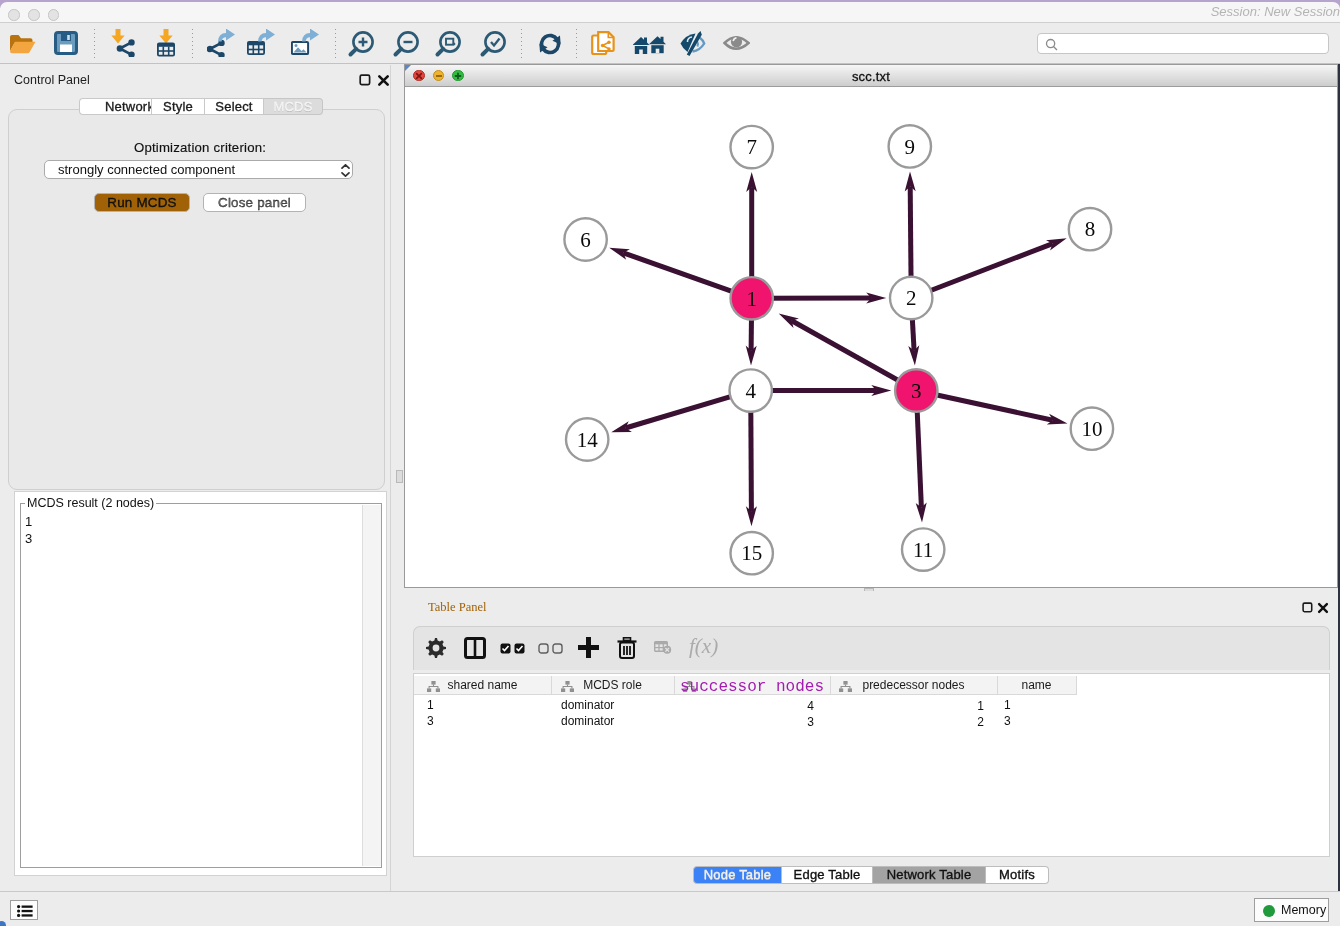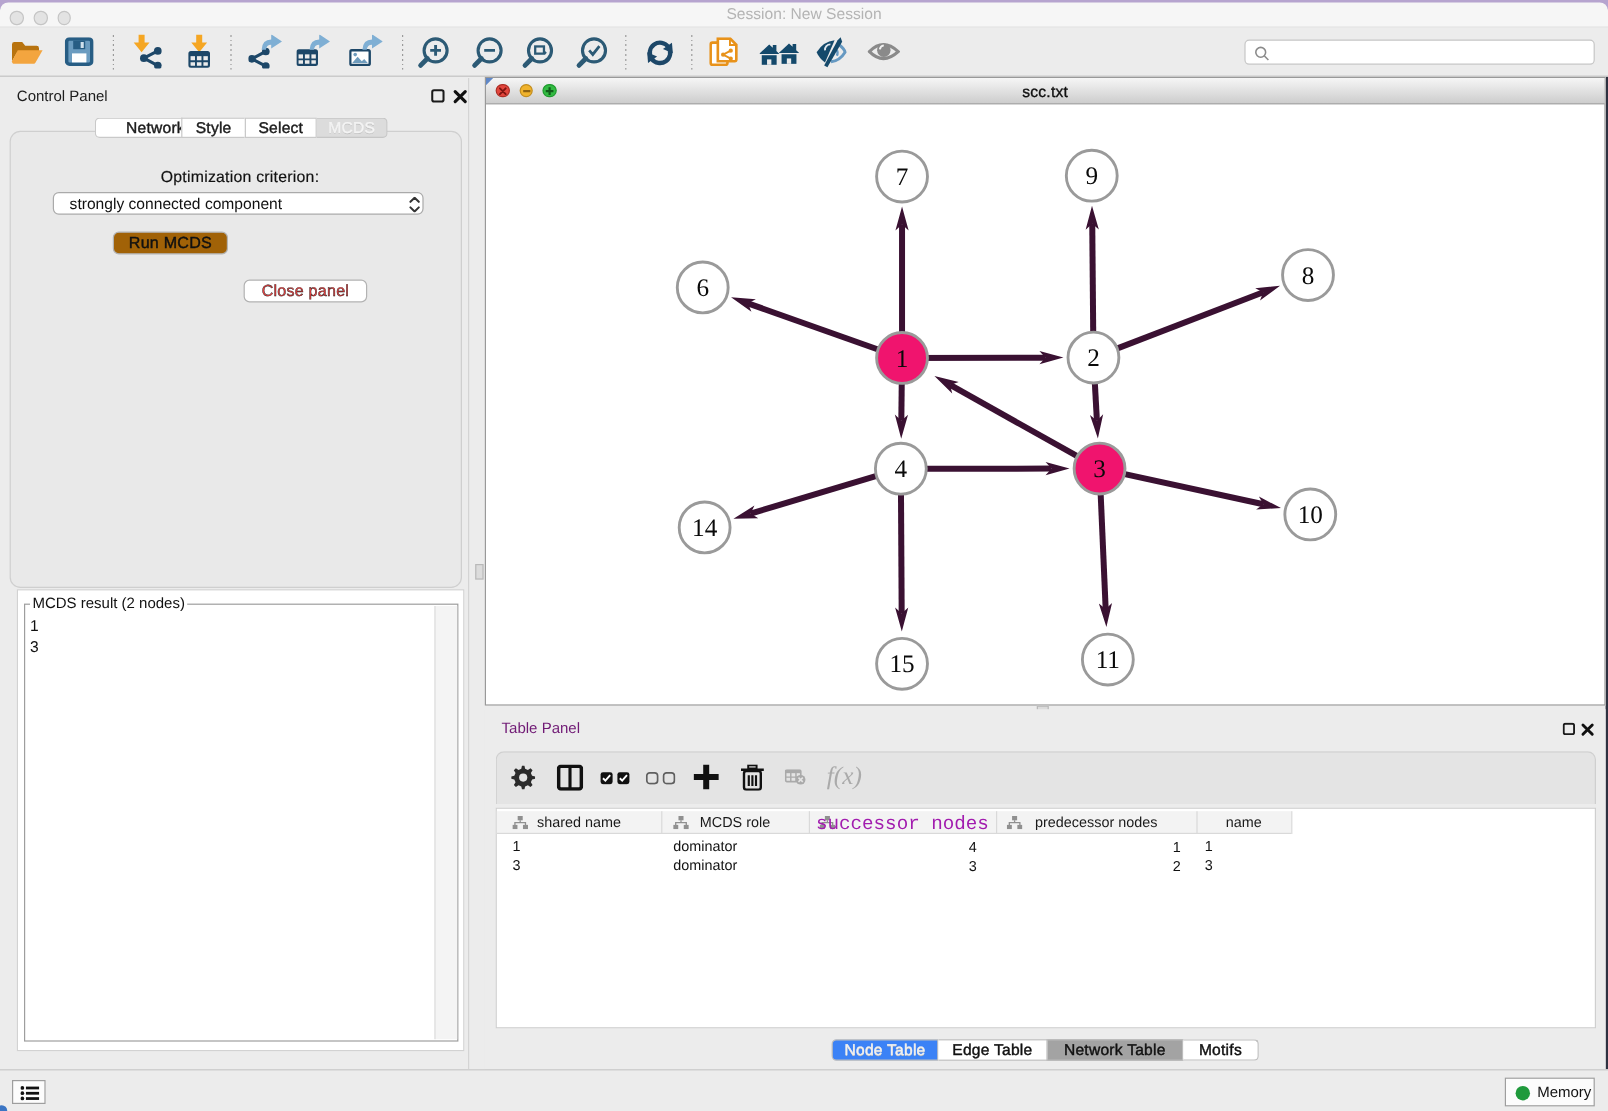--- a/index.html
+++ b/index.html
@@ -8,21 +8,21 @@
 </style></head><body>
 <div id="root">
 
 <div class="abs" style="left:0;top:0;width:1340px;height:8px;background:#b6a4cf;"></div>
 <div class="abs" style="left:1338px;top:62px;width:2px;height:864px;background:#2e3140;"></div>
 
 <div class="abs" style="left:0;top:2px;width:1340px;height:21px;background:#f6f6f6;border-bottom:1px solid #cfcfcf;border-radius:7px 7px 0 0;">
   <div class="abs" style="left:8.3px;top:7.3px;width:11.4px;height:11.4px;border-radius:50%;background:#e3e3e3;border:1px solid #c5c5c5;"></div>
   <div class="abs" style="left:28.3px;top:7.3px;width:11.4px;height:11.4px;border-radius:50%;background:#e3e3e3;border:1px solid #c5c5c5;"></div>
   <div class="abs" style="left:47.8px;top:7.3px;width:11.4px;height:11.4px;border-radius:50%;background:#e3e3e3;border:1px solid #c5c5c5;"></div>
-  <div class="abs" style="left:0;top:2px;width:100%;text-align:center;font-size:13px;color:#b4b4b4;">Session: New Session</div>
+  <div class="abs" style="left:0;top:2px;width:100%;text-align:right;font-size:13px;color:#b4b4b4;font-style:italic;">Session: New Session</div>
 </div>
 
 <div class="abs" id="toolbar" style="left:0;top:23px;width:1340px;height:41px;background:#ececec;border-bottom:1px solid #c2c2c2;">
   <svg class="abs" style="left:8px;top:10px" width="28" height="22" viewBox="0 0 28 22">
         <path d="M2 18 L2 4 Q2 2 4 2 L10.5 2 L13 5.2 L22.5 5.2 Q24.5 5.2 24.5 7.2 L24.5 11 L6 11 Z" fill="#b8730f"></path>
         <path d="M2 18 L6.8 8.8 L27.5 8.8 L21.5 19.2 Q20.9 20.2 19.4 20.2 L4 20.2 Q2 20.2 2 18 Z" fill="#f3a53f"></path>
       </svg>
   <svg class="abs" style="left:54px;top:8px" width="24" height="24" viewBox="0 0 24 24">
         <rect x="1.5" y="1.5" width="21" height="21" rx="2.5" fill="#6b9cc0" stroke="#275d84" stroke-width="3"></rect>
         <rect x="7" y="3" width="10" height="7" fill="#275d84"></rect>
@@ -181,21 +181,21 @@
   <div class="abs" style="left:8px;top:44px;width:377px;height:381px;background:#e9e9e9;border:1px solid #cfcfcf;border-radius:9px;"></div>
   <div class="abs" style="left:0;top:74.5px;width:400px;text-align:center;font-size:13.2px;color:#111;letter-spacing:0.2px;-webkit-text-stroke:0.15px #111;">Optimization criterion:</div>
   <div class="abs" style="left:44px;top:95px;width:309px;height:19px;background:#fff;border:1px solid #aaa;border-radius:5px;">
     <div class="abs" style="left:13px;top:1px;font-size:13px;color:#111;">strongly connected component</div>
     <svg class="abs" style="left:295px;top:3px" width="11" height="13" viewBox="0 0 11 13">
           <path d="M2 4.2 L5.5 0.8 L9 4.2" fill="none" stroke="#333" stroke-width="1.7" stroke-linecap="round" stroke-linejoin="round"></path>
           <path d="M2 8.8 L5.5 12.2 L9 8.8" fill="none" stroke="#333" stroke-width="1.7" stroke-linecap="round" stroke-linejoin="round"></path>
         </svg>
   </div>
   <div class="abs" style="left:94px;top:128px;width:96px;height:19px;background:#a16207;border:1px solid #b3b3b3;border-radius:5px;text-align:center;line-height:17px;font-size:13.4px;letter-spacing:0.2px;color:#111;-webkit-text-stroke:0.35px #111;">Run MCDS</div>
-  <div class="abs" style="left:203px;top:128px;width:103px;height:19px;background:#fff;border:1px solid #b3b3b3;border-radius:5px;text-align:center;line-height:17px;font-size:13.4px;letter-spacing:0.2px;color:#ef4444;margin-top:40px;-webkit-text-stroke:0.35px #111;">Close panel</div>
+  <div class="abs" style="left:203px;top:128px;width:103px;height:19px;background:#fff;border:1px solid #b3b3b3;border-radius:5px;text-align:center;line-height:17px;font-size:13.4px;letter-spacing:0.2px;color:#737373;-webkit-text-stroke:0.35px #111;">Close panel</div>
 
   <div class="abs" style="left:14px;top:426px;width:373px;height:385px;background:#fff;border:1px solid #d2d2d2;">
     <div class="abs" style="left:5px;top:11px;width:362px;height:365px;border:1px solid #9e9e9e;"></div>
     <div class="abs" style="left:10px;top:4px;background:#fff;padding:0 2px;font-size:12.5px;color:#111;">MCDS result (2 nodes)</div>
     <div class="abs" style="left:10px;top:22px;font-size:13px;color:#111;line-height:16.5px;">1<br>3</div>
     <div class="abs" style="left:347px;top:13px;width:19px;height:361px;background:#f4f4f4;border-left:1px solid #ddd;"></div>
   </div>
 </div>
 
 <div class="abs" style="left:396px;top:470px;width:7px;height:13px;background:#dcdcdc;border:1px solid #b9b9b9;"></div>
@@ -271,21 +271,21 @@
 <text x="922.2" y="555.8" text-anchor="middle" font-family="Liberation Serif, serif" font-size="21" fill="#0a0a0a">11</text>
 <circle cx="586.2" cy="438.5" r="21.2" fill="#ffffff" stroke="#9a9a9a" stroke-width="2.4"></circle>
 <text x="586.2" y="445.7" text-anchor="middle" font-family="Liberation Serif, serif" font-size="21" fill="#0a0a0a">14</text>
 <circle cx="750.7" cy="552.2" r="21.2" fill="#ffffff" stroke="#9a9a9a" stroke-width="2.4"></circle>
 <text x="750.7" y="559.4" text-anchor="middle" font-family="Liberation Serif, serif" font-size="21" fill="#0a0a0a">15</text>
   </svg>
 </div>
 <div class="abs" style="left:864px;top:588px;width:10px;height:5px;background:#dcdcdc;border:1px solid #b9b9b9;"></div>
 
 <div class="abs" id="tpanel" style="left:404px;top:591px;width:934px;height:300px;background:#ececec;">
-  <div class="abs" style="left:14px;top:9px;font-size:12.5px;color:#701a75;">Table Panel</div>
+  <div class="abs" style="left:24px;top:9px;font-size:12.5px;color:#a16207;font-family:Liberation Serif, serif;">Table Panel</div>
   <svg class="abs" style="left:898px;top:11px" width="11" height="11" viewBox="0 0 12 12">
         <rect x="1.2" y="1.2" width="9.4" height="9.4" fill="none" stroke="#1a1a1a" stroke-width="1.7" rx="1.5"></rect>
       </svg>
   <svg class="abs" style="left:913px;top:10.5px" width="12" height="12" viewBox="0 0 13 13">
         <path d="M2.3 2.3 L10.7 10.7 M10.7 2.3 L2.3 10.7" stroke="#111" stroke-width="2.6" stroke-linecap="round"></path>
       </svg>
 
   <div class="abs" style="left:9px;top:35px;width:917px;height:44px;background:#e4e4e4;border:1px solid #cfcfcf;border-bottom:none;border-radius:7px 7px 0 0;">
     <svg class="abs" style="left:12px;top:11px" width="20" height="20" viewBox="0 0 20 20">
           <path d="M9 0 L11 0 L11.6 2.6 L13.9 3.6 L16.1 2.2 L17.8 3.9 L16.4 6.1 L17.4 8.4 L20 9 L20 11 L17.4 11.6 L16.4 13.9 L17.8 16.1 L16.1 17.8 L13.9 16.4 L11.6 17.4 L11 20 L9 20 L8.4 17.4 L6.1 16.4 L3.9 17.8 L2.2 16.1 L3.6 13.9 L2.6 11.6 L0 11 L0 9 L2.6 8.4 L3.6 6.1 L2.2 3.9 L3.9 2.2 L6.1 3.6 L8.4 2.6 Z" fill="#2b2b2b"></path>

